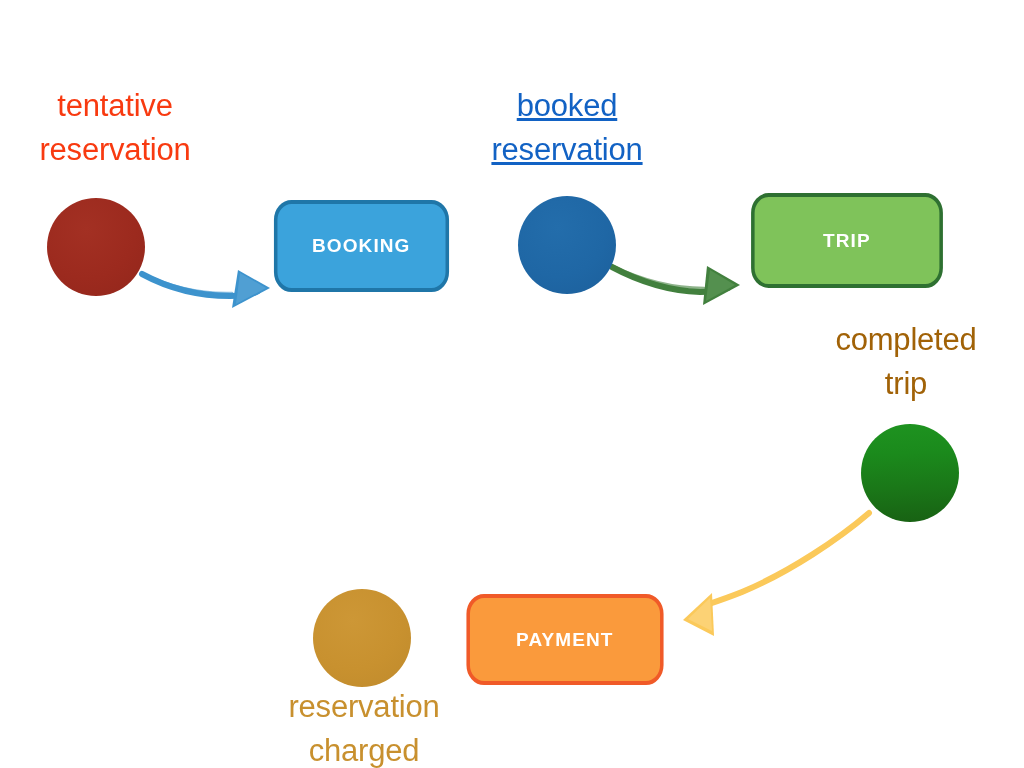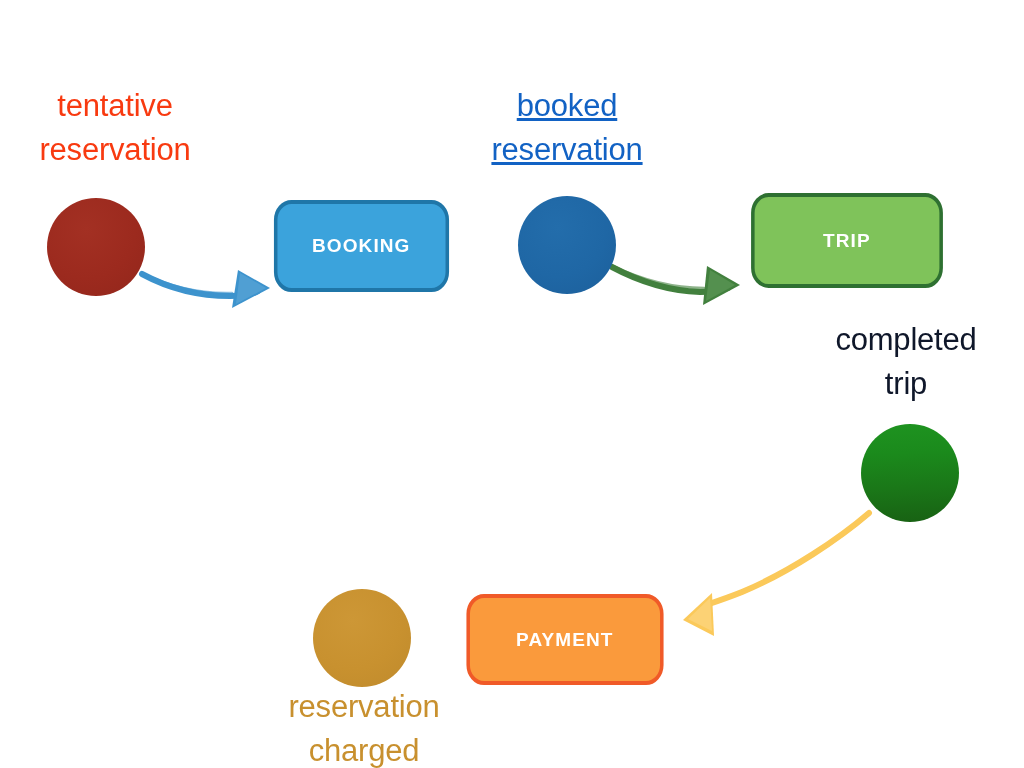--- a/index.html
+++ b/index.html
@@ -46,21 +46,21 @@
     left: 452px;
     top: 84px;
     width: 230px;
     color: #1262c4;
     text-decoration: underline;
   }
   #label-completed-trip {
     left: 800px;
     top: 318px;
     width: 212px;
-    color: #0f172a;
+    color: #a16207;
   }
   #label-reservation-charged {
     left: 250px;
     top: 685px;
     width: 228px;
     color: #c8902e;
   }
 
   
   .circle {

